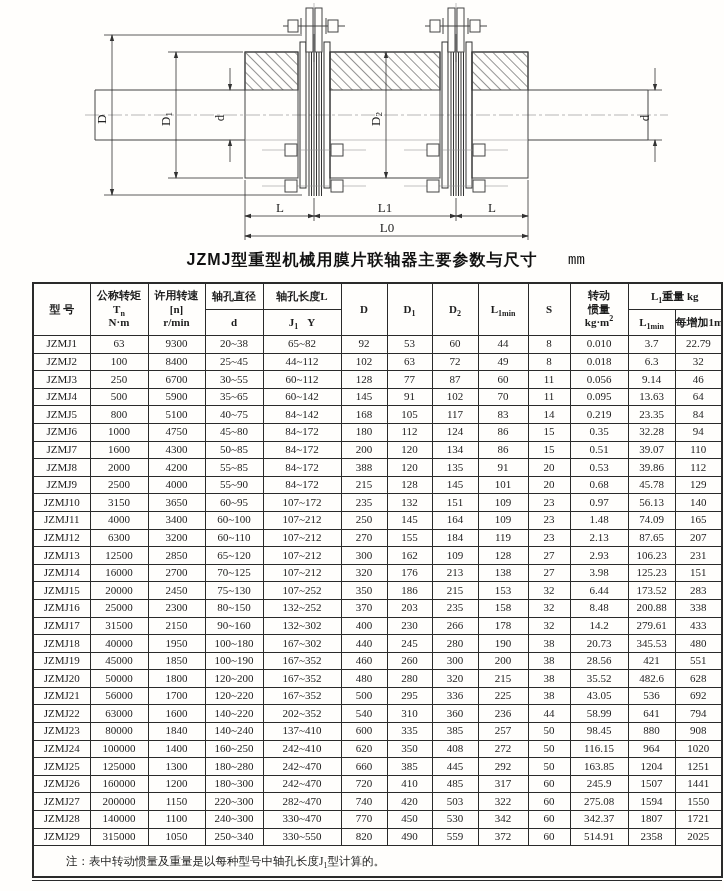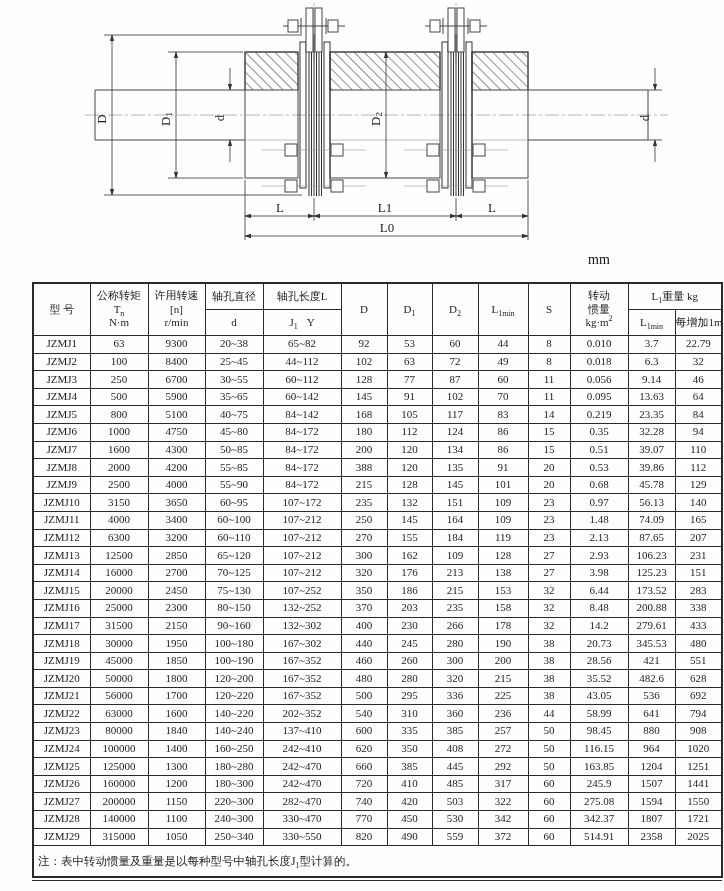--- a/index.html
+++ b/index.html
@@ -12,37 +12,37 @@
   
   .drawing-wrap{width:724px;height:248px;}
   svg text{font-family:"Liberation Serif","DejaVu Serif",serif;fill:#222;}
   
   .title-row{position:relative;height:32px;width:724px;}
   .title{
     position:absolute;left:0;right:0;top:2px;text-align:center;
     font-family:"Liberation Sans","DejaVu Sans",sans-serif;
     font-weight:bold;font-size:16px;letter-spacing:1px;color:#111;
   }
-  .unit{position:absolute;left:588px;top:4px;font-size:14px;
-    font-family:Liberation Serif, serif;color:#111;}
+  .unit{position:absolute;left:568px;top:4px;font-size:14px;
+    font-family:Liberation Mono, monospace;color:#111;}
   
   .table-wrap{margin:2px 0 0 32px;width:690px;border-bottom:1px solid #2a2a2a;padding-bottom:2px;}
   table{border-collapse:collapse;table-layout:fixed;width:690px;border:2px solid #2a2a2a;}
   th,td{
     border:1px solid #2a2a2a;text-align:center;vertical-align:middle;
     font-size:11px;padding:0;line-height:1.25;color:#1c1c1c;
     font-family:"Liberation Serif","DejaVu Serif",serif;
     overflow:hidden;white-space:nowrap;
   }
-  thead th{font-weight:normal;height:25px;}
+  thead th{font-weight:bold;height:25px;}
   tbody td{height:16.6px;}
   sub{font-size:8px;line-height:0;}
   sup{font-size:8px;line-height:0;}
   .gap{margin-left:9px;}
-  tfoot td{height:30px;text-align:left;padding-left:4px;font-size:11.5px;}
+  tfoot td{height:30px;text-align:left;padding-left:32px;font-size:11.5px;}
 </style>
 </head>
 <body>
 
 <div class="drawing-wrap">
 <svg width="724" height="248" viewBox="0 0 724 248">
   <defs>
     <pattern id="hatch" width="7" height="7" patternUnits="userSpaceOnUse" patternTransform="rotate(-45 0 0)">
       <line x1="3.5" y1="0" x2="3.5" y2="7" stroke="#777" stroke-width="0.8"></line>
     </pattern>
@@ -171,20 +171,21 @@
     <text x="649" y="118" text-anchor="middle" transform="rotate(-90 649 118)">d</text>
     <text x="280" y="212" text-anchor="middle">L</text>
     <text x="385" y="212" text-anchor="middle">L1</text>
     <text x="492" y="212" text-anchor="middle">L</text>
     <text x="387" y="232" text-anchor="middle">L0</text>
   </g>
 </svg>
 </div>
 
 <div class="title-row">
+  <span class="title">JZMJ型重型机械用膜片联轴器主要参数与尺寸</span>
   <span class="unit">mm</span>
 </div>
 
 <div class="table-wrap">
 <table>
   <colgroup>
     <col style="width:57px">
         <col style="width:58px">
         <col style="width:57px">
     <col style="width:58px">
@@ -483,21 +484,21 @@
           <td>230</td>
           <td>266</td>
           <td>178</td>
           <td>32</td>
           <td>14.2</td>
           <td>279.61</td>
           <td>433</td>
         </tr>
         <tr>
           <td>JZMJ18</td>
-          <td>30000</td>
+          <td>40000</td>
           <td>1950</td>
           <td>100~180</td>
           <td>167~302</td>
           <td>440</td>
           <td>245</td>
           <td>280</td>
           <td>190</td>
           <td>38</td>
           <td>20.73</td>
           <td>345.53</td>

